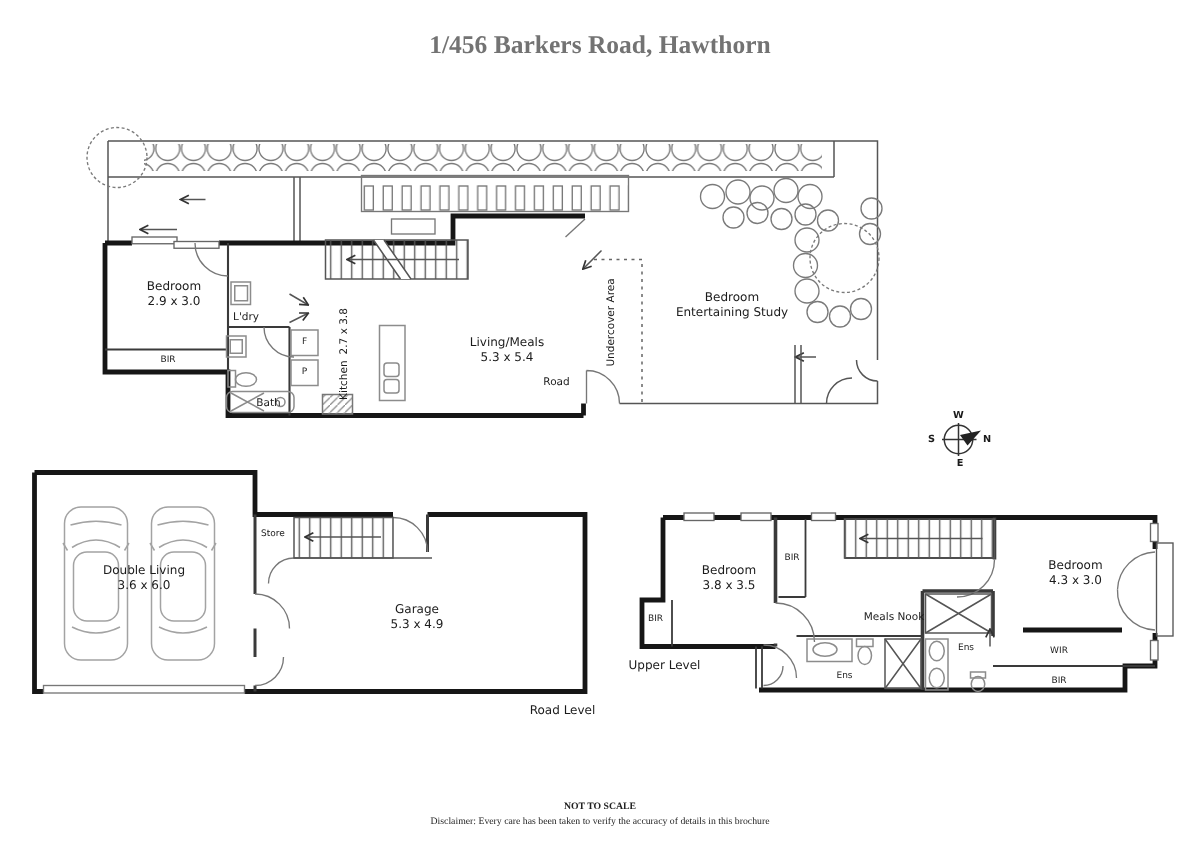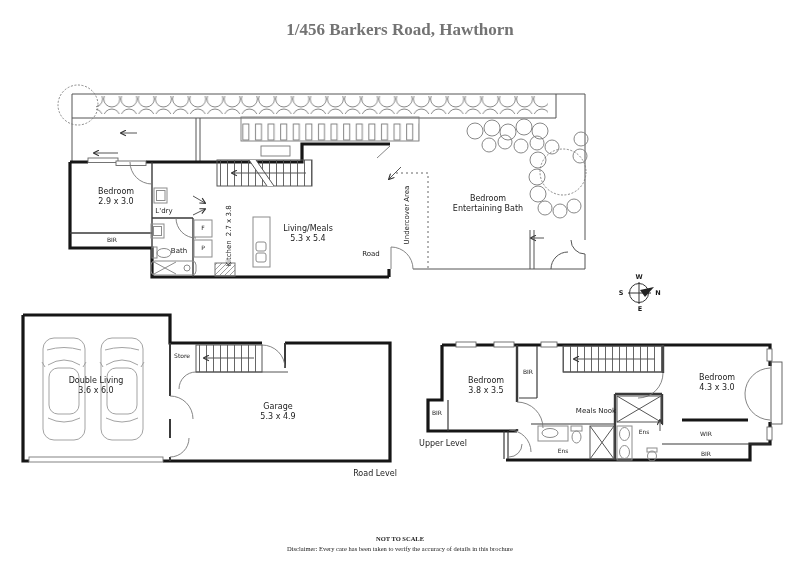--- a/index.html
+++ b/index.html
@@ -265,35 +265,35 @@
 </svg>
 
   <div class="title">1/456 Barkers Road, Hawthorn</div>
 
   <div class="lbl" style="left:116px;top:197px">
     <span>Bedroom</span>
       <span>2.9 x 3.0</span>
   </div>
   <div class="lbl xs" style="left:112px;top:240px">BIR</div>
   <div class="lbl sm" style="left:164px;top:212px">L'dry</div>
-  <div class="lbl sm" style="left:179px;top:252px">Bath</div>
+  <div class="lbl sm" style="left:179px;top:269px">Bath</div>
   <div class="lbl sm rot2" style="left:230px;top:236px">
     <span>Kitchen</span><span>2.7 x 3.8</span>
   </div>
   <div class="lbl xs" style="left:203px;top:228px">F</div>
   <div class="lbl xs" style="left:203px;top:248px">P</div>
-  <div class="lbl" style="left:308px;top:234px">
+  <div class="lbl" style="left:338px;top:234px">
     <span>Living/Meals</span>
       <span>5.3 x 5.4</span>
   </div>
   <div class="lbl sm" style="left:371px;top:255px">Road</div>
   <div class="lbl sm rot" style="left:408px;top:215px">Undercover Area</div>
   <div class="lbl" style="left:488px;top:204px">
     <span>Bedroom</span>
-      <span>Entertaining Bath</span>
+      <span>Entertaining Study</span>
   </div>
 
   <div class="lbl compass-l" style="left:639px;top:277px">W</div>
   <div class="lbl compass-l" style="left:621px;top:293px">S</div>
   <div class="lbl compass-l" style="left:658px;top:293px">N</div>
   <div class="lbl compass-l" style="left:640px;top:309px">E</div>
 
   <div class="lbl" style="left:96px;top:386px">
     <span>Double Living</span>
       <span>3.6 x 6.0</span>

